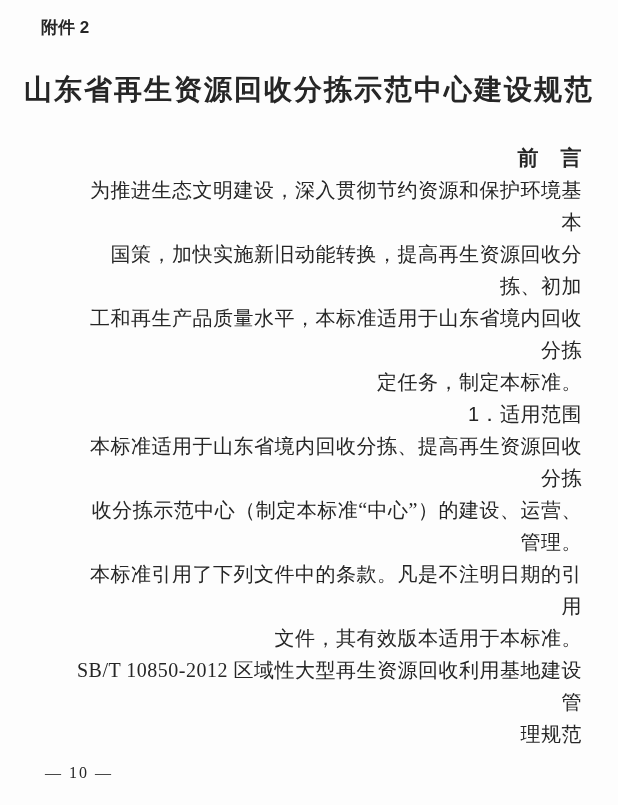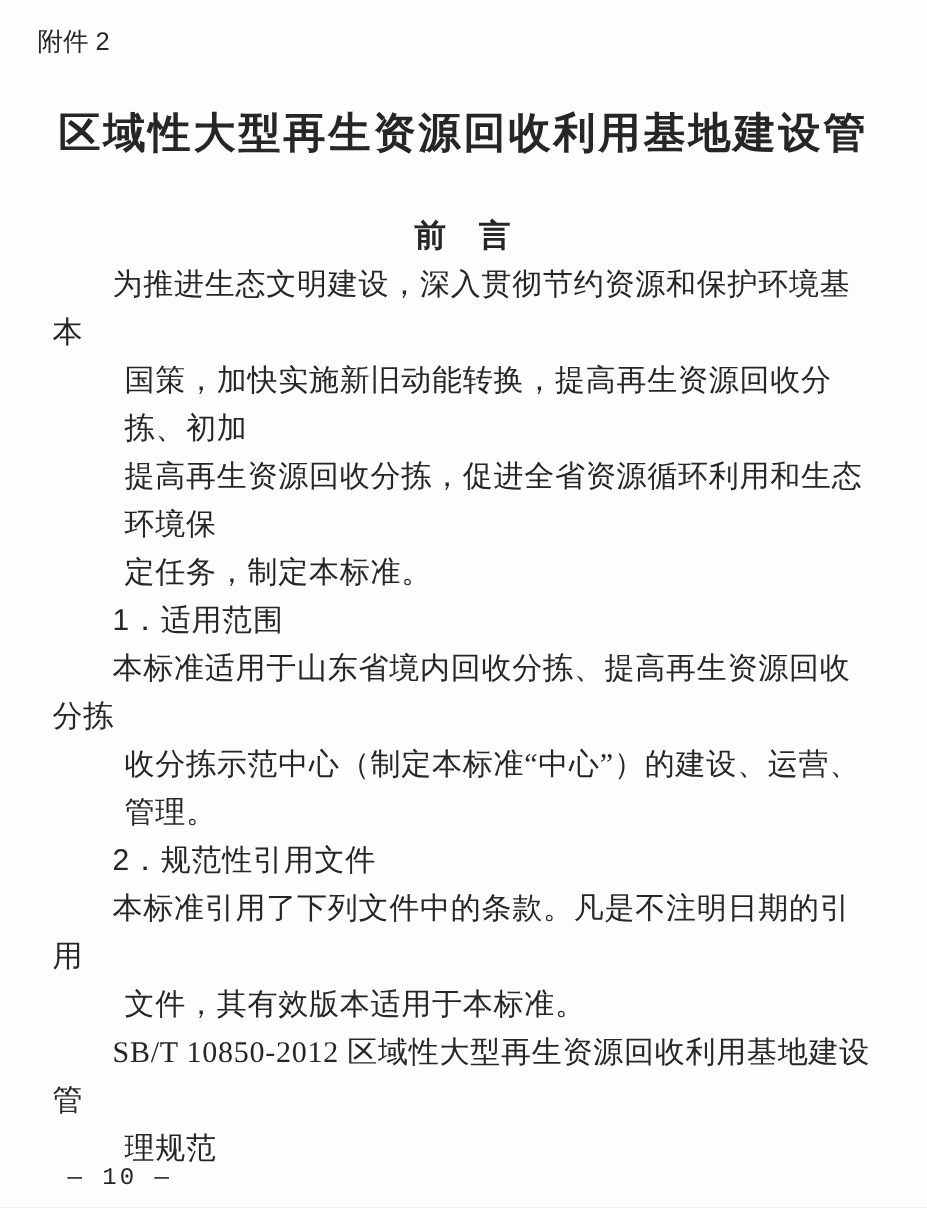--- a/index.html
+++ b/index.html
@@ -8,86 +8,85 @@
     width: 618px;
     height: 805px;
     margin: 0 auto;
     background: #fdfdfd;
     color: #262626;
     font-family: "Liberation Serif", "DejaVu Serif", serif;
     overflow: hidden;
     box-sizing: border-box;
   }
   .attachment {
-    margin: 16px 0 0 25px;
+    margin: 16px 0 0 41px;
     font-size: 17px;
     line-height: 24px;
-    font-weight: 400;
+    font-weight: 700;
     font-family: "Liberation Sans", "DejaVu Sans", sans-serif;
   }
   .doc-title {
     margin: 30px 20px 0 20px;
     text-align: center;
     font-size: 28px;
     line-height: 40px;
     font-weight: 700;
     letter-spacing: 2px;
     font-family: "Liberation Serif", "DejaVu Serif", serif;
   }
   .body {
     margin: 32px 36px 0 35px;
   }
   .line {
     margin: 0;
     font-size: 20px;
     line-height: 32px;
     letter-spacing: 0.5px;
-    text-align: left;
+    text-align: right;
   }
   .center-heading {
-    text-align: center;
+    text-align: right;
     font-weight: 700;
     font-size: 21px;
     font-family: "Liberation Sans", "DejaVu Sans", sans-serif;
   }
   .heading {
     font-weight: 400;
     text-indent: 2em;
     font-family: "Liberation Sans", "DejaVu Sans", sans-serif;
   }
   .indent { text-indent: 2em; }
   .flush  { text-indent: 0; margin-left: 48px; }
   .page-number {
     position: absolute;
     left: 45px;
-    bottom: 10px;
+    bottom: 22px;
     font-size: 16px;
     line-height: 20px;
     letter-spacing: 2px;
-    font-family: Liberation Mono, monospace;
+    font-family: Liberation Serif, serif;
   }
 </style>
 </head>
 <body>
 
 <div class="page">
   <div class="attachment">附件 2</div>
 
-  <h1 class="doc-title">区域性大型再生资源回收利用基地建设管</h1>
+  <h1 class="doc-title">山东省再生资源回收分拣示范中心建设规范</h1>
 
   <main class="body">
       <p class="line center-heading">前　言</p>
       <p class="line indent">为推进生态文明建设，深入贯彻节约资源和保护环境基本</p>
       <p class="line flush">国策，加快实施新旧动能转换，提高再生资源回收分拣、初加</p>
-      <p class="line flush">提高再生资源回收分拣，促进全省资源循环利用和生态环境保</p>
+      <p class="line flush">工和再生产品质量水平，本标准适用于山东省境内回收分拣</p>
       <p class="line flush">定任务，制定本标准。</p>
       <p class="line heading">1．适用范围</p>
       <p class="line indent">本标准适用于山东省境内回收分拣、提高再生资源回收分拣</p>
       <p class="line flush">收分拣示范中心（制定本标准“中心”）的建设、运营、管理。</p>
-      <p class="line heading">2．规范性引用文件</p>
       <p class="line indent">本标准引用了下列文件中的条款。凡是不注明日期的引用</p>
       <p class="line flush">文件，其有效版本适用于本标准。</p>
       <p class="line indent">SB/T 10850-2012 区域性大型再生资源回收利用基地建设管</p>
       <p class="line flush">理规范</p>
     </main>
 
   <div class="page-number">— 10 —</div>
 </div>
 
 </body></html>

